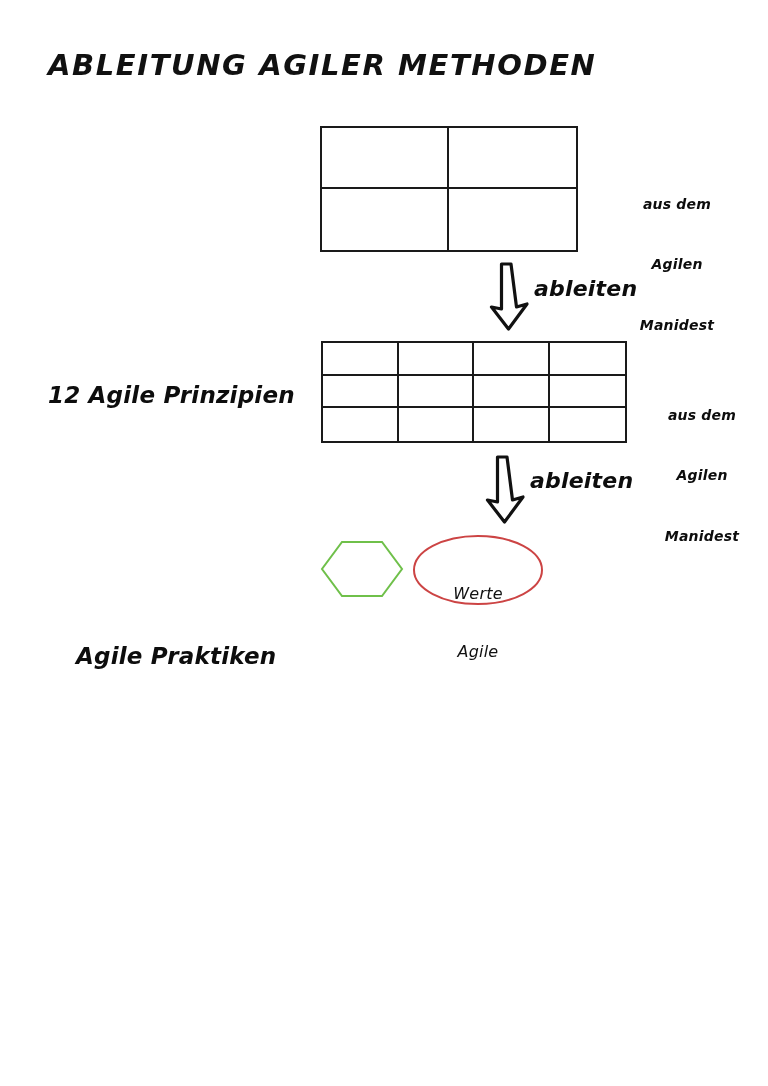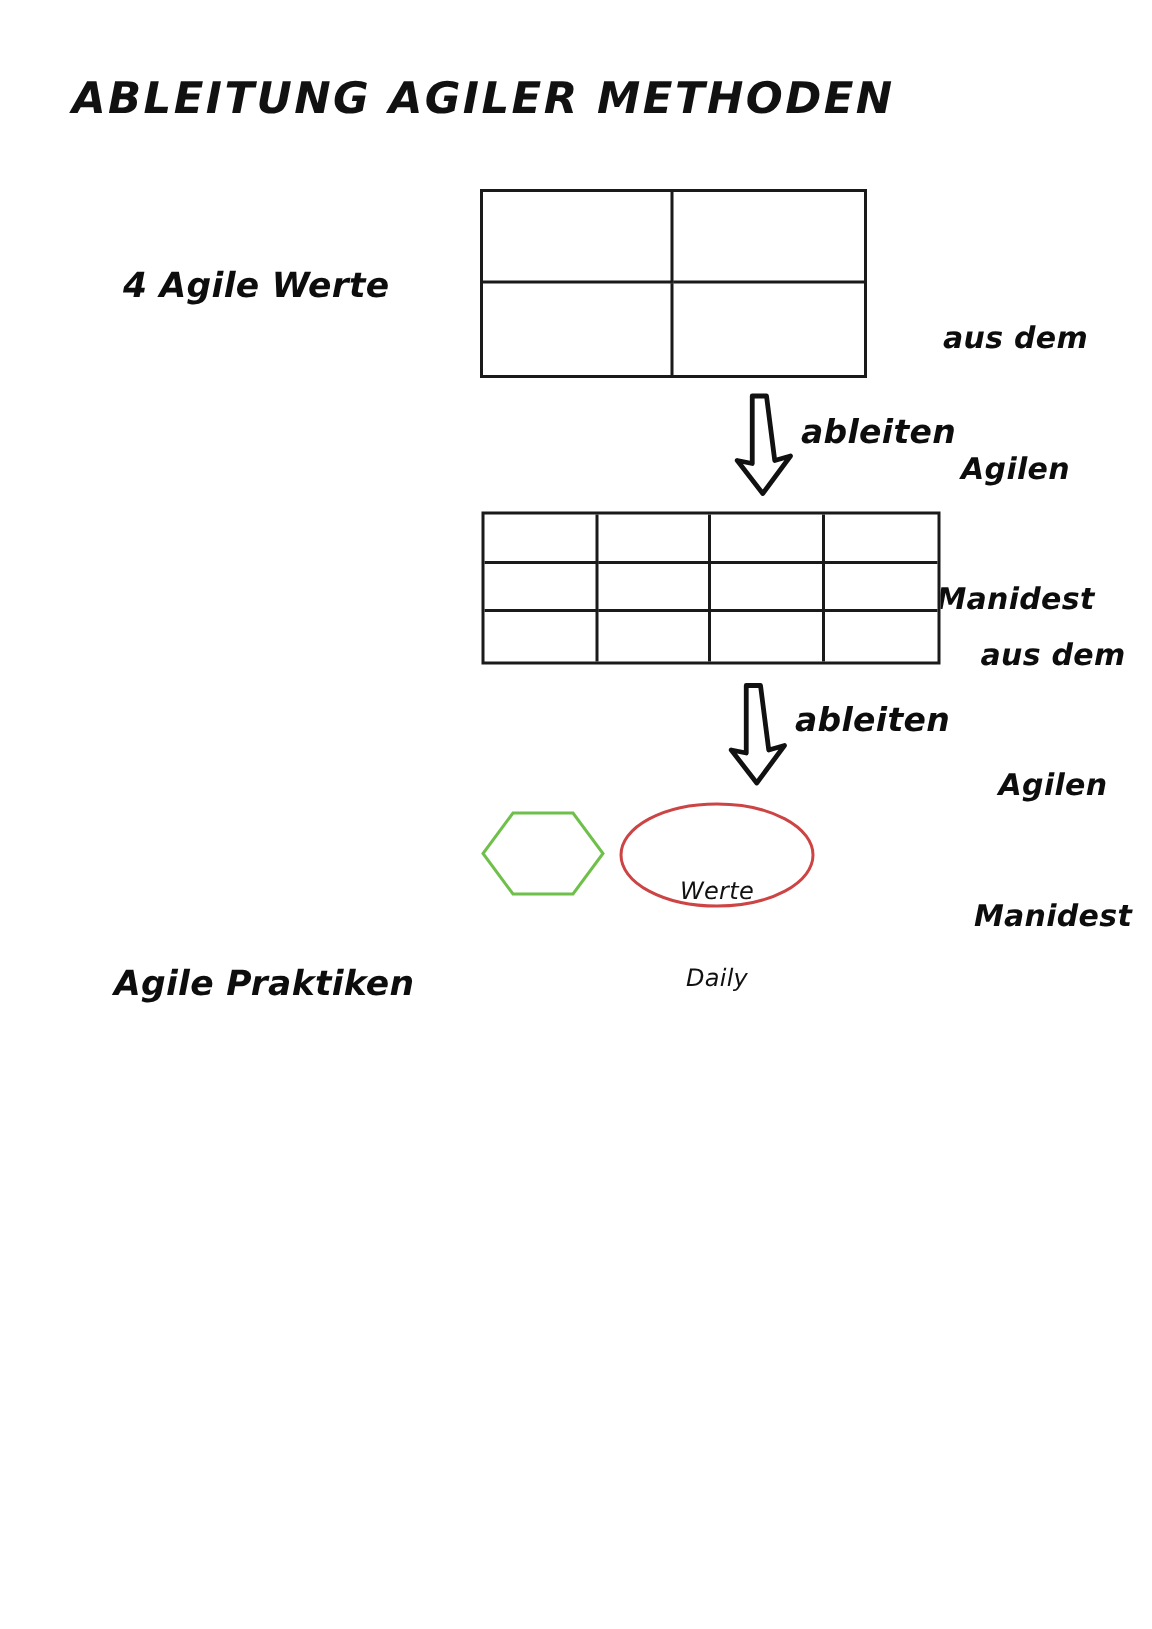--- a/index.html
+++ b/index.html
@@ -36,21 +36,21 @@
     font-style: italic;
     letter-spacing: 1.6px;
     color: #111111;
   }
   .row-label {
     font-size: 23px;
     text-align: left;
     line-height: 1.15;
   }
   .side-note {
-    font-size: 20px;
+    font-size: 14px;
     line-height: 1.45;
     text-align: center;
     width: 130px;
   }
   .arrow-label {
     font-size: 22px;
   }
   .shape-label {
     font-size: 16px;
     font-weight: normal;
@@ -77,40 +77,40 @@
   .grid .cell.last-row { border-bottom: none; }
   svg.shape-svg { display: block; overflow: visible; }
 </style>
 </head>
 <body>
 
 <div id="page">
 
   <div id="title" class="abs hand">ABLEITUNG AGILER METHODEN</div>
 
-  <div class="abs row-label hand" style="left:82px; top:178px;">4 Agile Werte</div>
 
   <div class="abs grid" id="grid-werte" style="left:320px; top:126px; width:258px; height:126px; grid-template-columns:1fr 1fr; grid-template-rows:1fr 1fr;">
     <div class="cell"></div>
     <div class="cell last-col"></div>
     <div class="cell last-row"></div>
     <div class="cell last-col last-row"></div>
   </div>
 
   <div class="abs side-note hand" style="left:612px; top:153px;">
     <div>aus dem</div>
     <div>Agilen</div>
     <div>Manidest</div>
   </div>
 
   <svg class="abs" style="left:486px; top:262px;" width="46" height="70" viewBox="0 0 46 70">
     <path d="M 15.5 2 L 25 2 L 30.5 45 L 41 42 L 22.5 67 L 5.5 45 L 15.5 47 Z" fill="#ffffff" stroke="#111111" stroke-width="3.2" stroke-linejoin="round"></path>
   </svg>
   <div class="abs arrow-label hand" style="left:534px; top:276px;">ableiten</div>
 
+  <div class="abs row-label hand" style="left:48px; top:382px;">12 Agile Prinzipien</div>
 
   <div class="abs grid" id="grid-prinzipien" style="left:321px; top:341px; width:306px; height:102px; grid-template-columns:repeat(4,1fr); grid-template-rows:repeat(3,1fr);">
     <div class="cell"></div>
     <div class="cell"></div>
     <div class="cell"></div>
     <div class="cell last-col"></div>
     <div class="cell"></div>
     <div class="cell"></div>
     <div class="cell"></div>
     <div class="cell last-col"></div>
@@ -135,21 +135,21 @@
 
   <svg class="abs shape-svg" style="left:320px; top:540px;" width="84" height="58" viewBox="0 0 84 58">
     <polygon points="22,2 62,2 82,29 62,56 22,56 2,29" fill="none" stroke="#6fc04a" stroke-width="2"></polygon>
   </svg>
 
   <svg class="abs shape-svg" style="left:412px; top:534px;" width="132" height="72" viewBox="0 0 132 72">
     <ellipse cx="66" cy="36" rx="64" ry="34" fill="none" stroke="#cc4444" stroke-width="2"></ellipse>
   </svg>
   <div class="abs shape-label hand" style="left:412px; top:546px; width:132px; font-style:italic; font-weight:normal;">
     <div>Werte</div>
-    <div>Daily</div>
+    <div>Agile</div>
   
 
   
 
   
 
   
   
 
   

